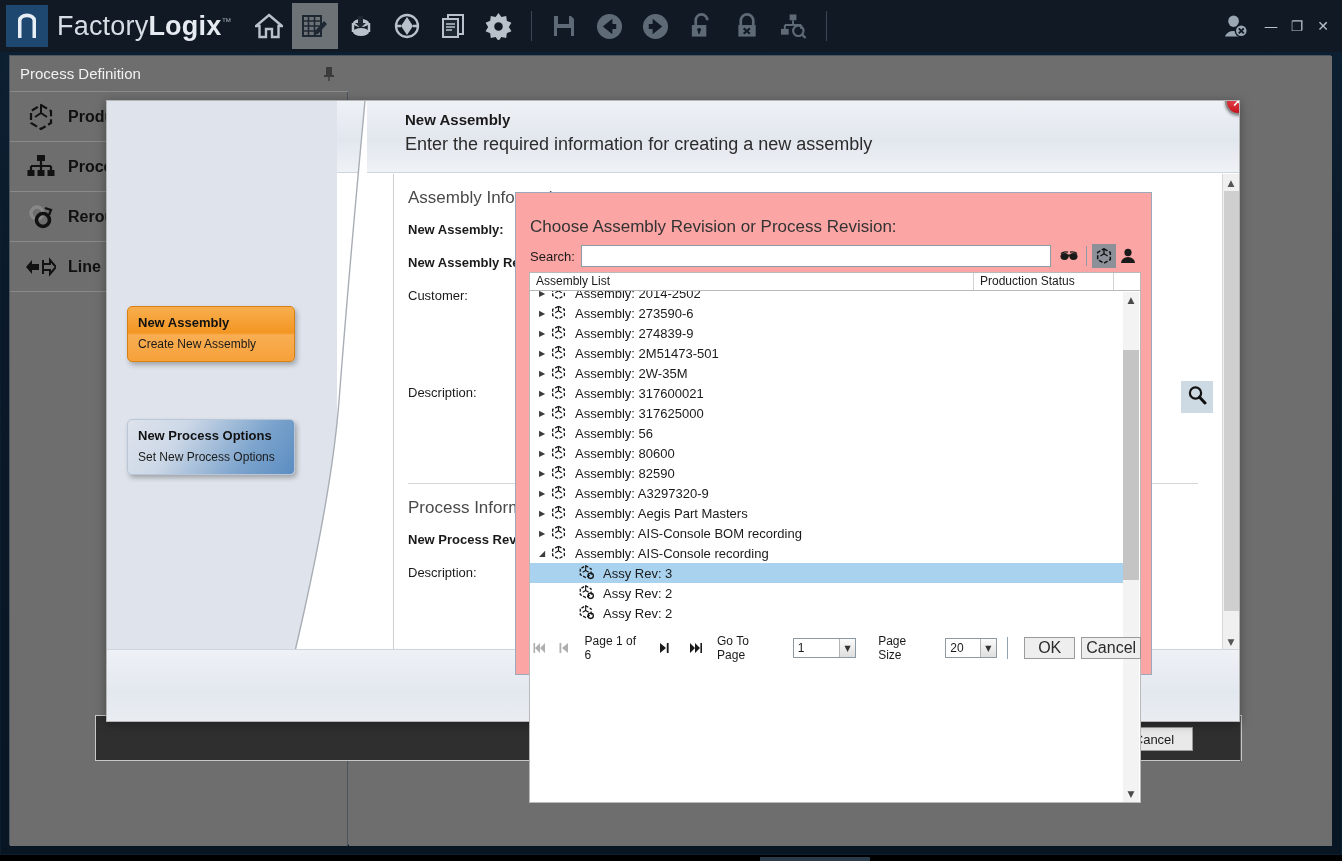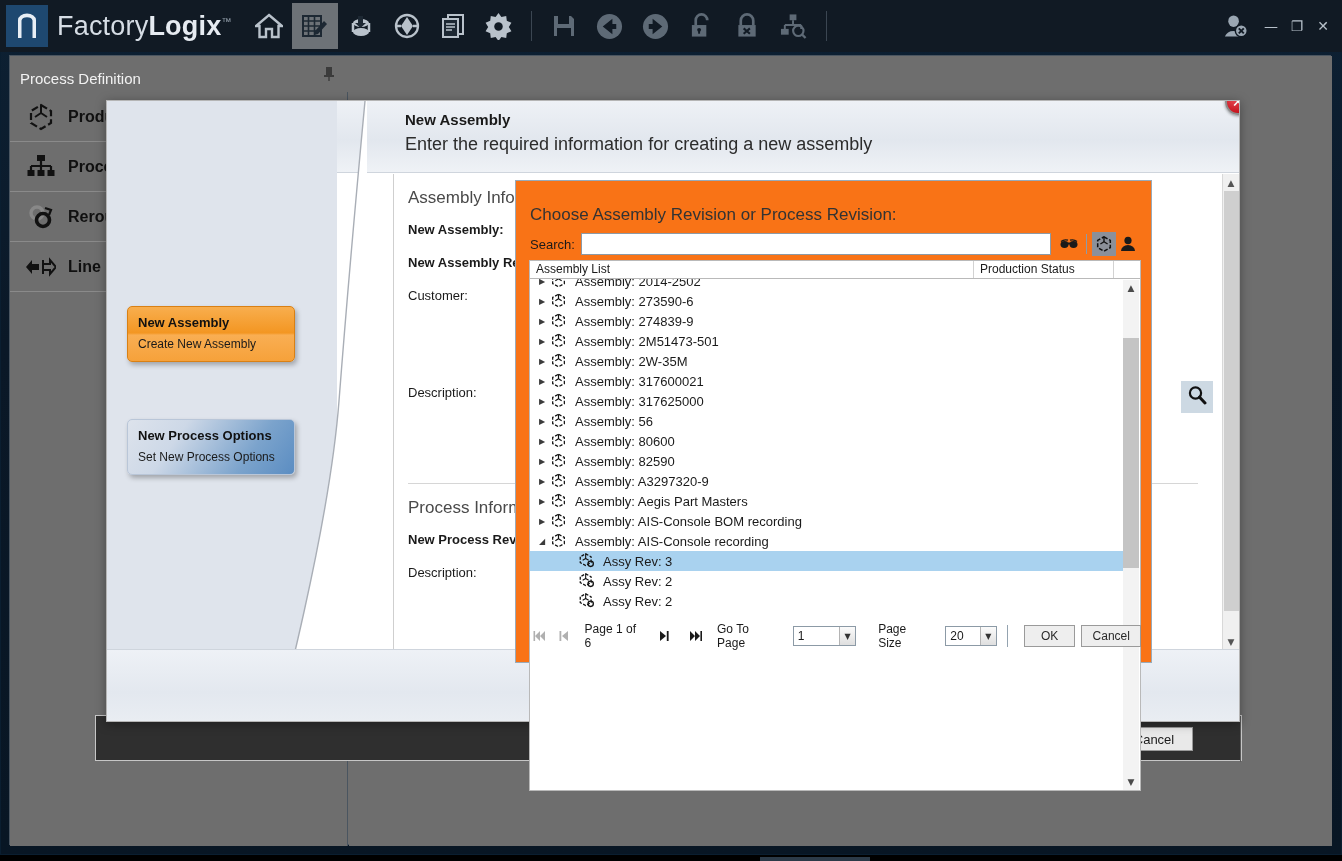--- a/index.html
+++ b/index.html
@@ -67,21 +67,21 @@
     font-family: "DejaVu Sans", sans-serif;
   }
 
   
   .content-area {
     position: absolute; left: 9px; top: 55px; width: 1322px; height: 790px;
     background: #6e6e6e;
     border: 1px solid #4a5560;
   }
   .panel-header {
-    position: absolute; left: 0; top: 0; width: 338px; height: 45px;
+    position: absolute; left: 0; top: 0; width: 338px; height: 36px;
     background: #6e6e6e;
     border-bottom: 1px solid #8b8b8b;
     display: flex; align-items: center;
   }
   .panel-title {
     margin-left: 10px; color: #f2f2f2; font-size: 15px; font-weight: 400;
   }
   .pin-icon { position: absolute; right: 12px; top: 10px; }
 
   .left-nav {
@@ -232,22 +232,22 @@
     border: 2px solid #8d8d8d;
     display: flex; align-items: center; justify-content: center;
     color: #fff; font-size: 15px; font-weight: bold; cursor: pointer;
     font-family: "DejaVu Sans", sans-serif;
     box-shadow: 0 1px 3px rgba(0,0,0,.4);
     z-index: 40;
   }
 
   
   .chooser {
-    position: absolute; left: 515px; top: 180px; width: 637px; height: 483px;
-    background: #f97316;
+    position: absolute; left: 515px; top: 192px; width: 637px; height: 483px;
+    background: #fca5a5;
     border: 1px solid #9aaab8;
     z-index: 30;
   }
   .chooser-title {
     position: absolute; left: 14px; top: 24px;
     font-size: 17px; color: #333; font-weight: 400;
   }
   .search-row {
     position: absolute; left: 14px; top: 51px; width: 610px; height: 24px;
     display: flex; align-items: center;
@@ -328,21 +328,21 @@
     position: absolute; right: 0; top: 0; width: 16px; height: 18px;
     background: linear-gradient(180deg,#fbfbfb,#dfdfdf);
     border-left: 1px solid #b4b4b4;
     display: flex; align-items: center; justify-content: center;
     font-size: 8px; color: #333; font-family: "DejaVu Sans", sans-serif;
   }
   .pg-sep { width: 1px; height: 22px; background: #94a3b0; margin: 0 10px; }
   .okcancel {
     width: 52px; height: 22px; background: #eeeeee; border: 1px solid #9a9a9a;
     display: flex; align-items: center; justify-content: center;
-    font-size: 12px; color: #2a2a2a; cursor: pointer; margin-left: 6px;
+    font-size: 16px; color: #2a2a2a; cursor: pointer; margin-left: 6px;
   }
   .okcancel.wide { width: 60px; }
 
   .taskbar {
     position: absolute; left: 0; bottom: 0; width: 1342px; height: 6px;
     background: #000;
   }
   .taskbar-hl {
     position: absolute; left: 760px; bottom: 0; width: 110px; height: 4px;
     background: #2b3a48;

